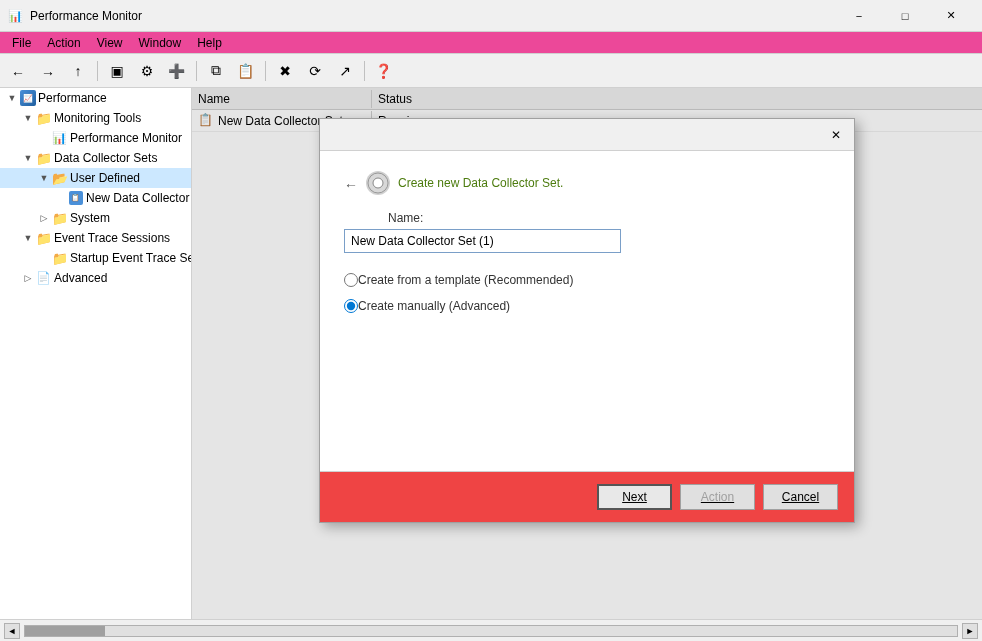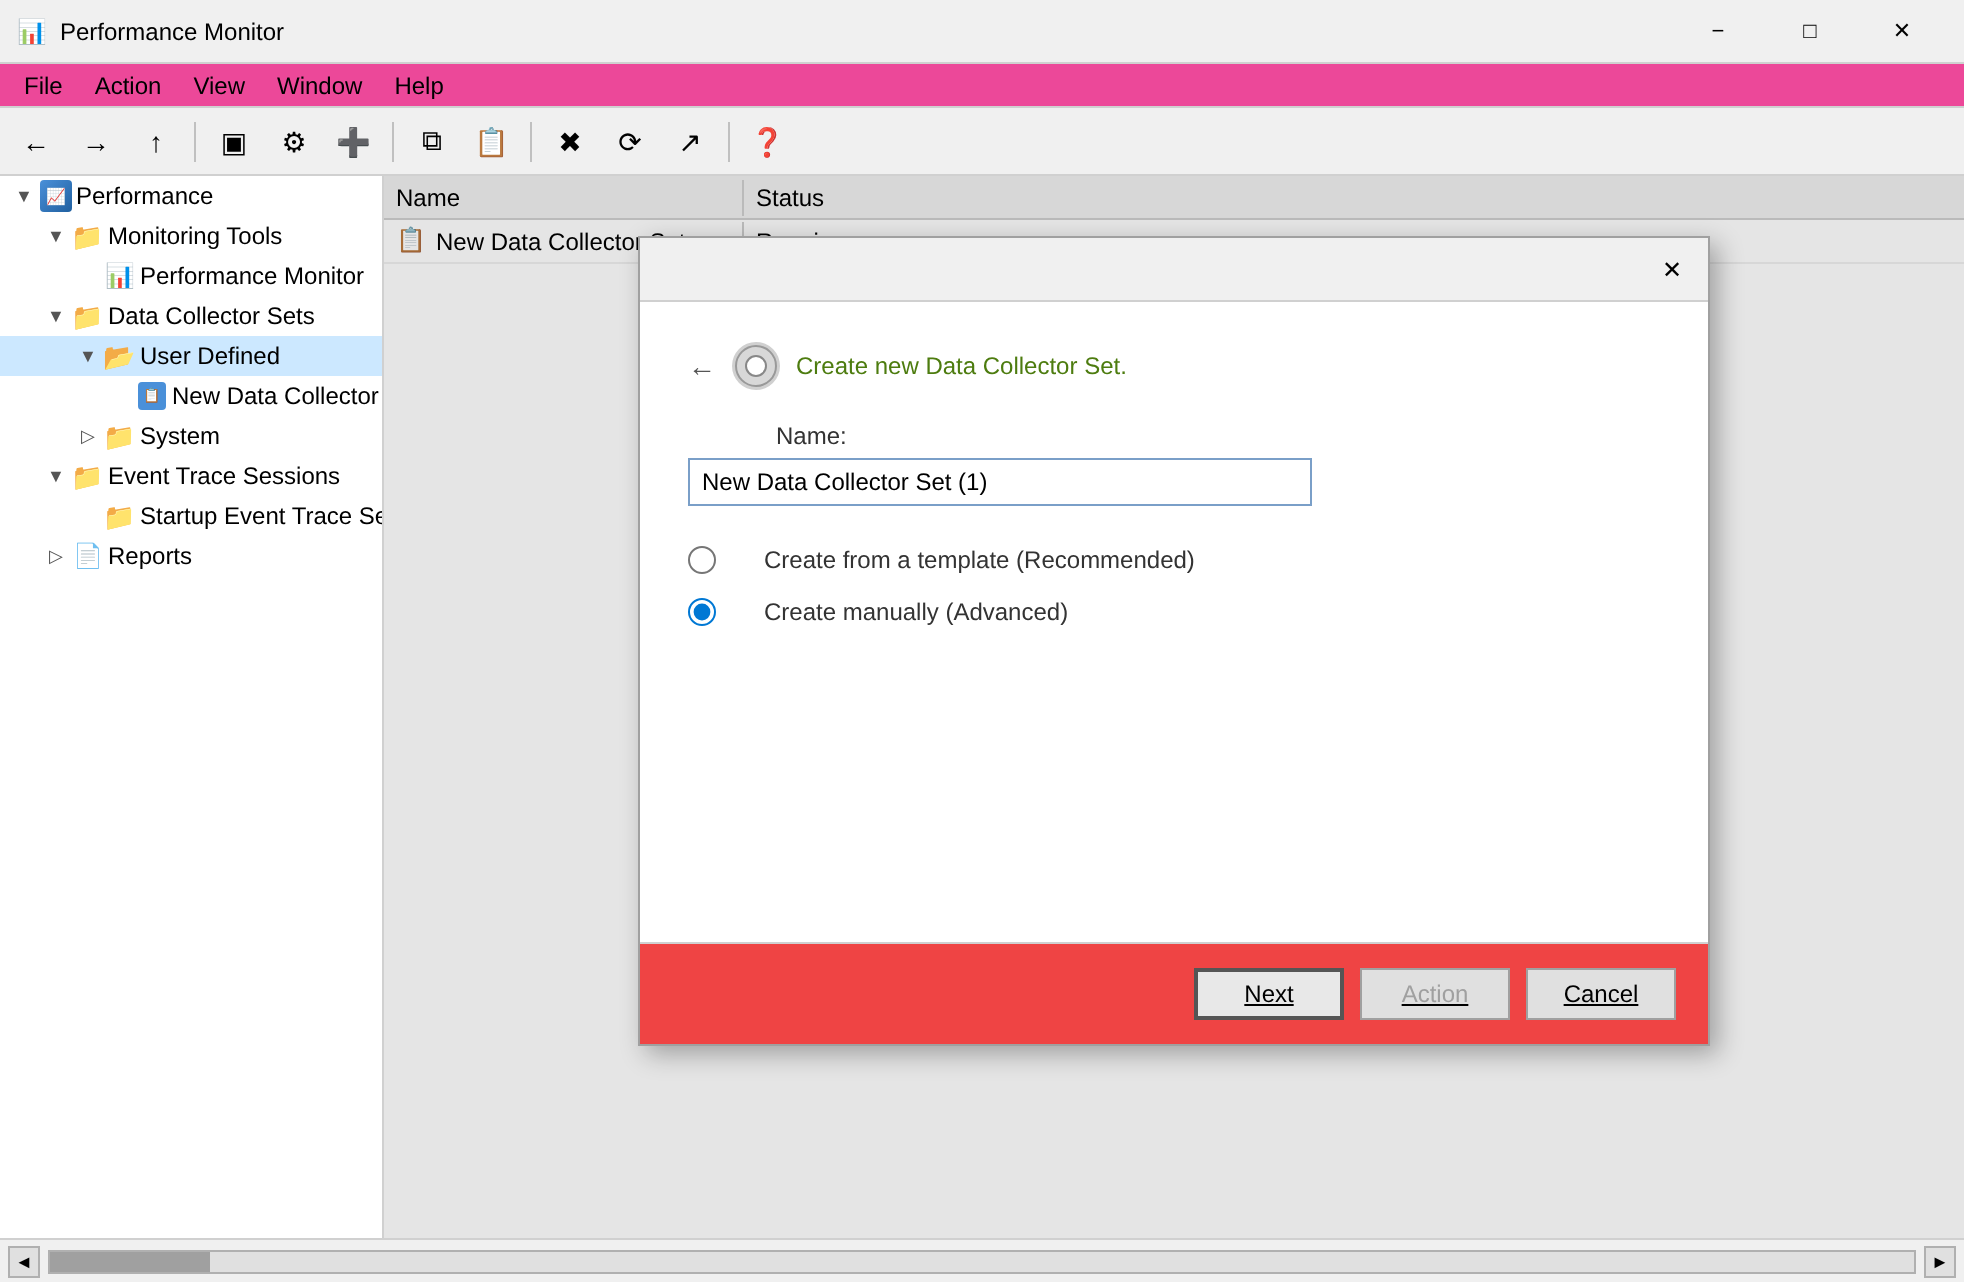--- a/index.html
+++ b/index.html
@@ -305,38 +305,38 @@
     }
 
     .dialog-field-label {
       font-size: 12px;
       margin-bottom: 4px;
       color: #333;
       margin-left: 44px;
     }
 
     .dialog-input {
-      width: 312px;
+      width: 277px;
       height: 24px;
       border: 1px solid #7a9fc8;
       padding: 2px 6px;
       font-size: 12px;
       outline: none;
       margin-bottom: 20px;
     }
 
     .radio-group {
       display: flex;
       flex-direction: column;
       gap: 12px;
     }
     .radio-item {
       display: flex;
       align-items: flex-end;
-      gap: 24px;
+      gap: 0;
       cursor: pointer;
     }
     .radio-input {
       width: 14px;
       height: 14px;
       cursor: pointer;
       accent-color: #0078d4;
     }
     .radio-label {
       font-size: 12px;
@@ -521,21 +521,21 @@
           <span class="icon-folder">📁</span>
         </span>
       <span>Startup Event Trace Ses...</span>
     </div>
 
     <div class="tree-item indent-1">
       <span class="expand-btn">▷</span>
       <span class="tree-icon">
           <span class="icon-reports">📄</span>
         </span>
-      <span>Reports</span>
+      <span>Advanced</span>
     </div>
   </div>
 
   <div class="content-area">
 
     <div class="list-header">
       <div class="list-col-name">Name</div>
       <div class="list-col-status">Status</div>
     </div>
 

